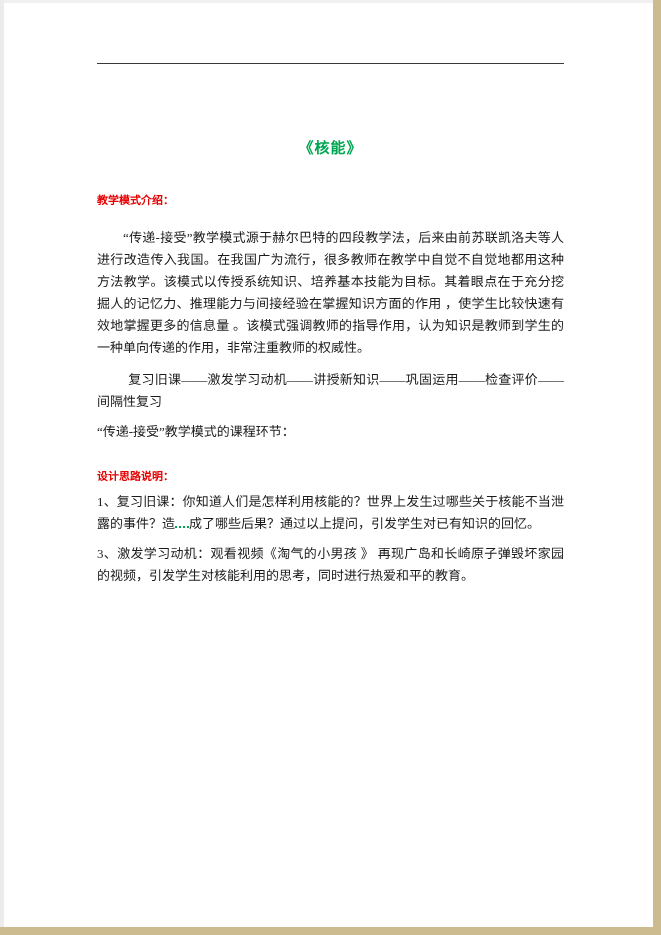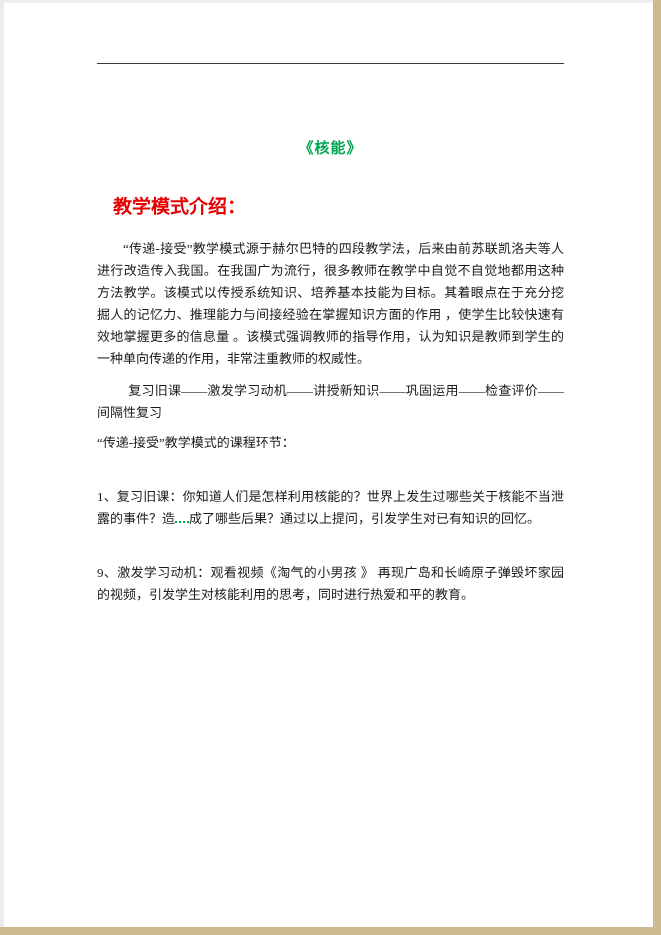--- a/index.html
+++ b/index.html
@@ -23,37 +23,37 @@
   .header-rule{height:0;border-top:1px solid #3a3a3a;}
   .doc-title{
     margin:72px 0 0 0;
     text-align:center;
     font-size:15px;
     font-weight:bold;
     color:var(--title-green,#00a651);
     letter-spacing:1px;
   }
   .red-heading{
-    margin:34px 0 0 16px;
-    font-size:19px;
+    margin:34px 0 0 0;
+    font-size:11px;
     font-weight:bold;
     color:var(--heading-red,#e60000);
   }
   .red-heading.second{margin-top:24px;}
   p.body{
     margin:20px 0 0 0;
     font-size:13px;
     line-height:22px;
     color:#1b1b1b;
     text-align:justify;
   }
   p.body.indent{text-indent:2em;}
   p.body.tight{margin-top:8px;}
   p.body.flow{margin-top:10px;text-indent:2.4em;}
-  p.body.item{margin-top:32px;}
+  p.body.item{margin-top:8px;}
   .spell-gap{
     display:inline-block;
     width:14px;
     height:1em;
     border-bottom:2px dotted var(--title-green,#00a651);
     vertical-align:baseline;
   }
 </style>
 </head>
 <body>
@@ -70,19 +70,20 @@
     <h1 class="doc-title">《核能》</h1>
 
     <div class="red-heading">教学模式介绍：</div>
 
     <p class="body indent">“传递-接受”教学模式源于赫尔巴特的四段教学法，后来由前苏联凯洛夫等人进行改造传入我国。在我国广为流行，很多教师在教学中自觉不自觉地都用这种方法教学。该模式以传授系统知识、培养基本技能为目标。其着眼点在于充分挖掘人的记忆力、推理能力与间接经验在掌握知识方面的作用 ，使学生比较快速有效地掌握更多的信息量 。该模式强调教师的指导作用，认为知识是教师到学生的一种单向传递的作用，非常注重教师的权威性。</p>
 
     <p class="body flow">复习旧课――激发学习动机――讲授新知识――巩固运用――检查评价――间隔性复习</p>
 
     <p class="body tight">“传递-接受”教学模式的课程环节：</p>
 
+    <div class="red-heading second">设计思路说明：</div>
 
     <p class="body item"><span>1、复习旧课：你知道人们是怎样利用核能的？世界上发生过哪些关于核能不当泄露的事件？造</span><span class="spell-gap"></span><span>成了哪些后果？通过以上提问，引发学生对已有知识的回忆。</span></p>
 
-    <p class="body item">9、激发学习动机：观看视频《淘气的小男孩 》 再现广岛和长崎原子弹毁坏家园的视频，引发学生对核能利用的思考，同时进行热爱和平的教育。</p>
+    <p class="body item">3、激发学习动机：观看视频《淘气的小男孩 》 再现广岛和长崎原子弹毁坏家园的视频，引发学生对核能利用的思考，同时进行热爱和平的教育。</p>
 
   </div>
 </div>
 
 </body></html>

